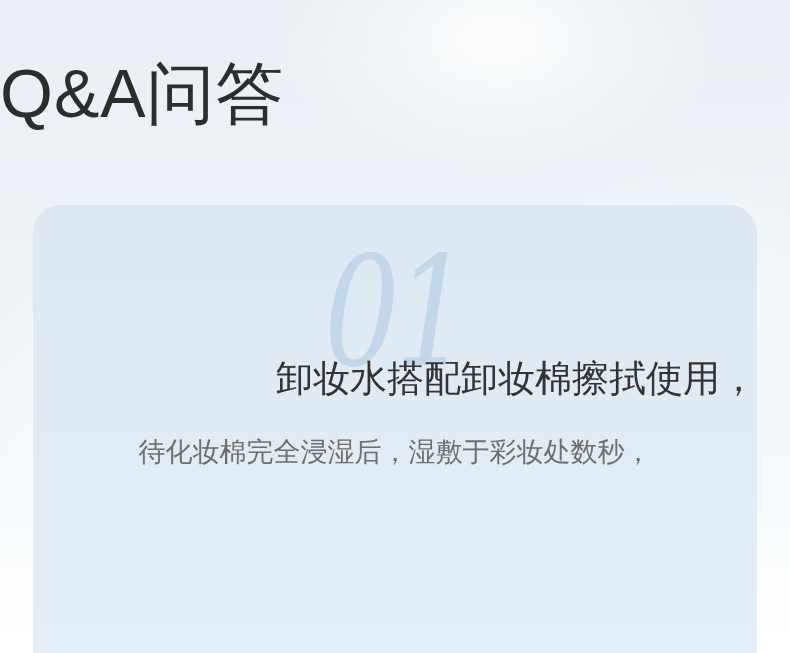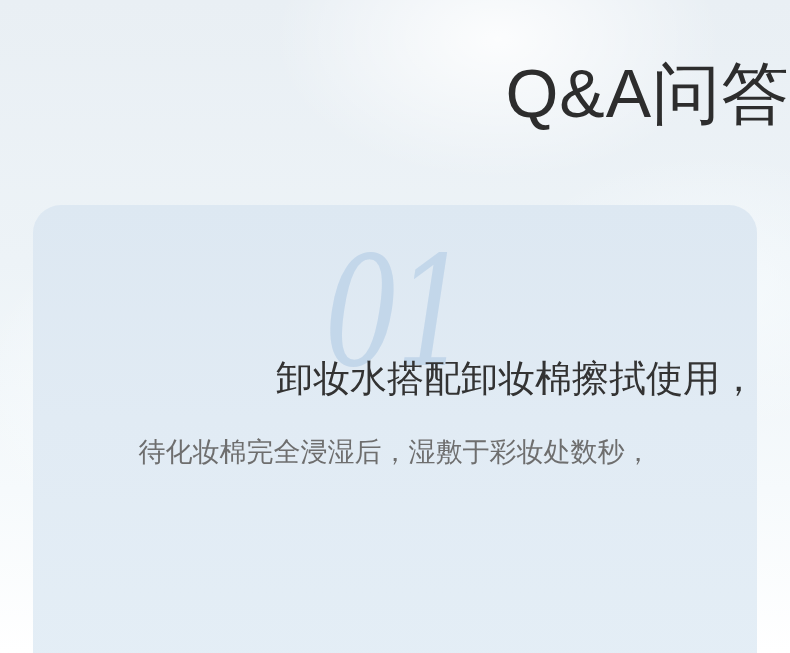--- a/index.html
+++ b/index.html
@@ -21,21 +21,21 @@
       radial-gradient(ellipse 260px 230px at 20% 60%, rgba(250,253,255,0.85), rgba(250,253,255,0) 70%),
       radial-gradient(ellipse 300px 200px at 90% 45%, rgba(248,252,254,0.8), rgba(248,252,254,0) 70%),
       linear-gradient(180deg, #e9eff4 0%, #edf3f7 40%, #f6fafc 75%, #ffffff 100%);
   }
 
   .page-title {
     position: absolute;
     top: 55px;
     left: 0;
     width: 100%;
-    text-align: right;
+    text-align: left;
     font-size: 68px;
     line-height: 76px;
     font-weight: 400;
     color: #2d2d2d;
     letter-spacing: 1px;
   }
 
   .qa-card {
     position: absolute;
     left: 33px;

